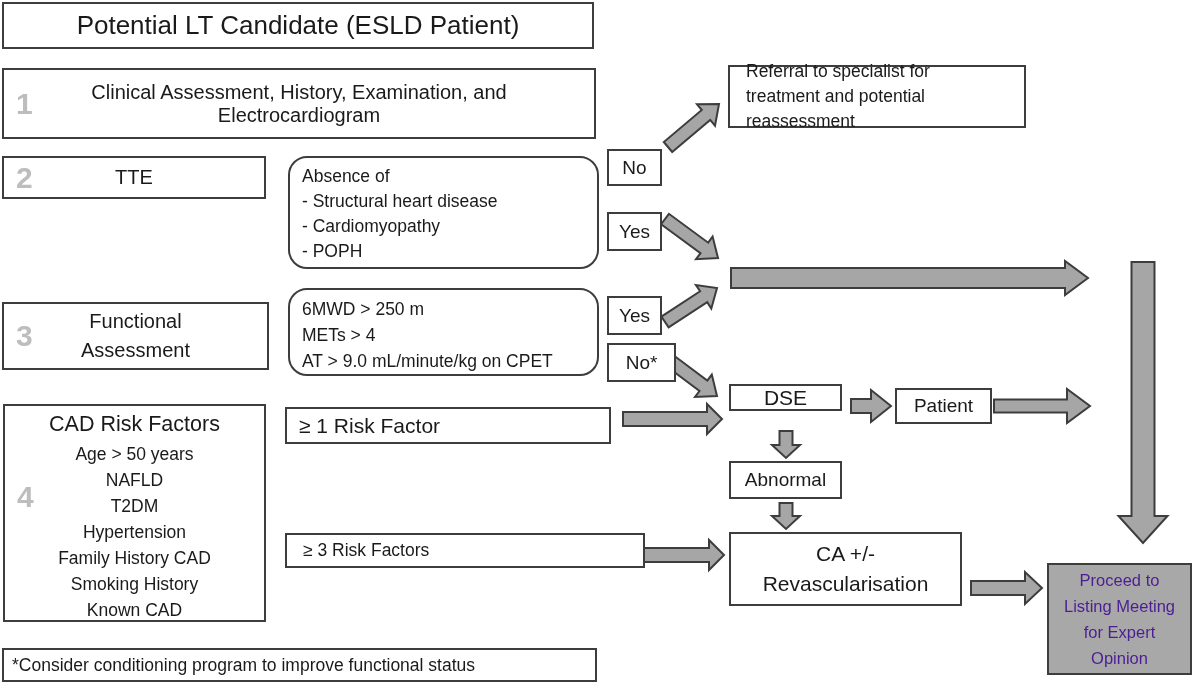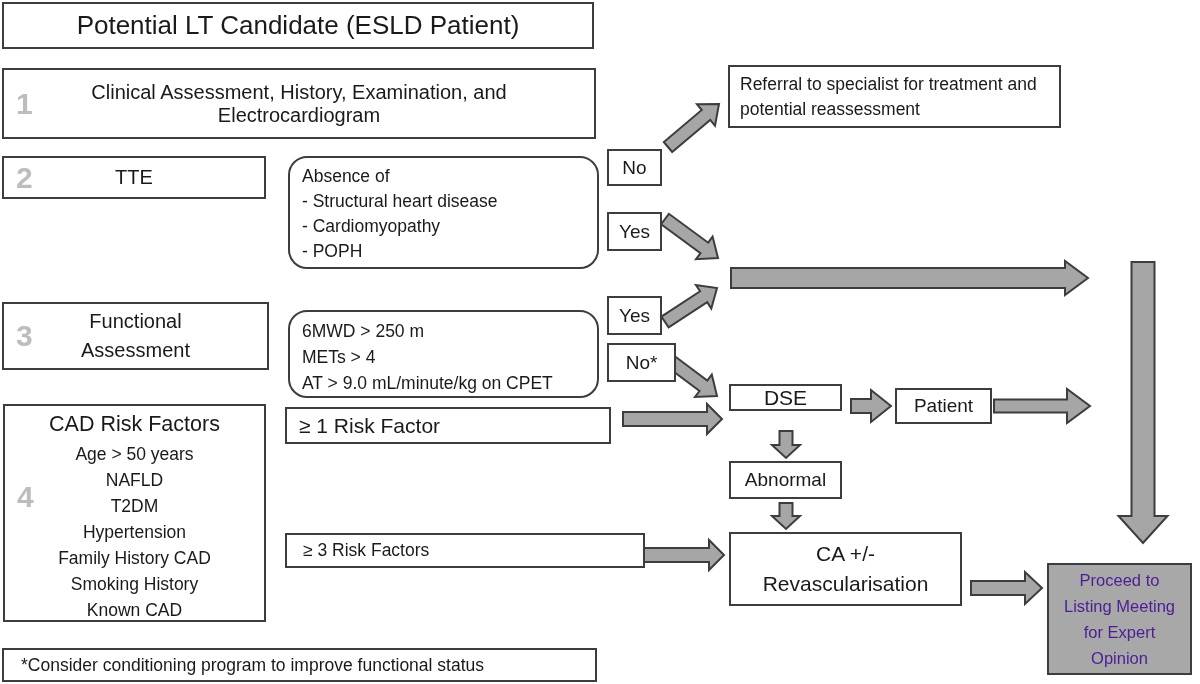--- a/index.html
+++ b/index.html
@@ -23,21 +23,21 @@
   .lines{white-space:pre-line;}
   .crit{font-size:17.5px;line-height:25px;padding:6px 12px;border-radius:19px;}
   .small-label{font-size:19px;}
   .cad-content{width:100%;padding:4px 4px;}
   .cad-title{font-size:21.5px;margin:2px 0 4px 0;}
   .cad-items{font-size:17.5px;line-height:26px;}
   .proceed{
     background:#a8a8a8;color:#4c1d95;font-size:16.5px;line-height:26px;
     border:2px solid #3d3d3d;
   }
-  .footnote{font-size:17.5px;padding-left:17px;}
+  .footnote{font-size:17.5px;padding-left:8px;}
   .wrap-limit{display:inline-block;}
 </style>
 </head>
 <body>
 
 <div class="canvas">
 
   <svg class="arrows" width="1200" height="684" viewBox="0 0 1200 684">
       <polygon points="672.2,152 710.2,119.9 715,125.7 719,104 697,104.3 701.8,110 663.8,142" fill="#a6a6a6" stroke="#3d3d3d" stroke-width="2" stroke-linejoin="miter"></polygon>
       <polygon points="661.1,224.2 700.5,253.2 696,259.2 718,258 712.6,236.6 708.2,242.7 668.9,213.8" fill="#a6a6a6" stroke="#3d3d3d" stroke-width="2" stroke-linejoin="miter"></polygon>
@@ -72,29 +72,29 @@
 - Structural heart disease
 - Cardiomyopathy
 - POPH</span>
   </div>
   <div class="box small-label" style="left:607px;top:149px;width:55px;height:37px;">
     <span>No</span>
   </div>
   <div class="box small-label" style="left:607px;top:212px;width:55px;height:39px;">
     <span>Yes</span>
   </div>
-  <div class="box left" style="left:728px;top:65px;width:333px;height:63px;font-size:17.5px;line-height:25px;padding:4px 10px;text-align:left;">
+  <div class="box left" style="left:728px;top:65px;width:298px;height:63px;font-size:17.5px;line-height:25px;padding:4px 16px;text-align:left;">
     <span>Referral to specialist for treatment and potential reassessment</span>
   </div>
 
   <div class="box step-box" style="left:2px;top:302px;width:267px;height:68px;">
     <span class="stepnum">3</span>
     <span class="wrap-limit" style="max-width:120px;line-height:29px;">Functional Assessment</span>
   </div>
-  <div class="box left crit" style="left:288px;top:310px;width:311px;height:88px;align-items:flex-start;line-height:26px;">
+  <div class="box left crit" style="left:288px;top:288px;width:311px;height:88px;align-items:flex-start;line-height:26px;">
     <span class="lines">6MWD &gt; 250 m
 METs &gt; 4
 AT &gt; 9.0 mL/minute/kg on CPET</span>
   </div>
   <div class="box small-label" style="left:607px;top:296px;width:55px;height:39px;">
     <span>Yes</span>
   </div>
   <div class="box small-label" style="left:607px;top:343px;width:69px;height:39px;">
     <span>No*</span>
   </div>

